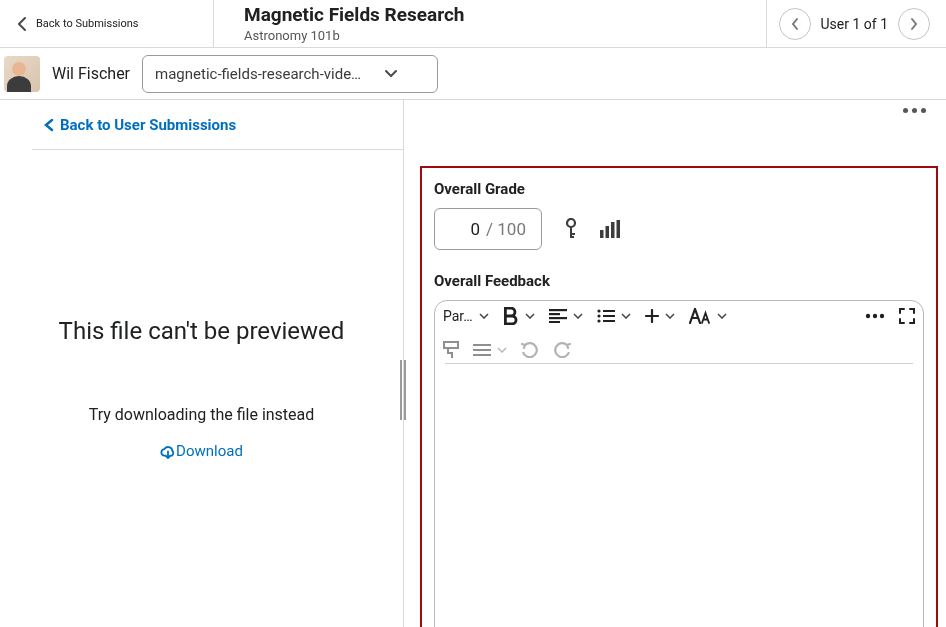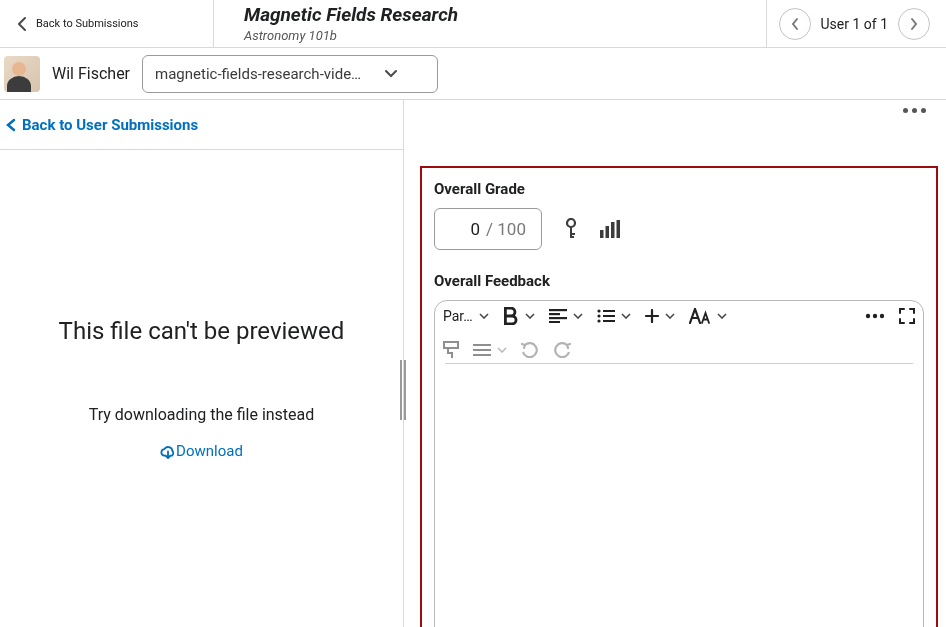--- a/index.html
+++ b/index.html
@@ -29,21 +29,20 @@
     cursor: pointer;
   }
   .back-chev-icon { width: 8px; height: 14px; margin-right: 10px; }
   .back-text { font-size: 11px; color: #202122; }
   .title-section {
     flex: 1;
     display: flex;
     flex-direction: column;
     justify-content: center;
     padding-left: 30px;
-    font-style: italic;
   }
   .title-main { font-size: 19px; font-weight: 700; color: #202122; line-height: 1.2;}
   .title-sub { font-size: 13px; color: #565656; margin-top:2px;}
   .nav-section {
     display: flex;
     align-items: center;
     padding: 0 16px 0 12px;
     border-left: 1px solid #d9d9d9;
     gap: 10px;
   }
@@ -102,24 +101,25 @@
     position:relative;
   }
   .left-pane {
     width: 404px;
     border-right: 1px solid #d9d9d9;
     display:flex; flex-direction:column;
   }
   .back-user-sub {
     height: 50px;
     display:flex; align-items:center;
-    padding-left:6px;
+    padding-left:12px;
     border-bottom: 1px solid #d9d9d9;
     gap:6px;
     cursor:pointer;
+    margin-left:32px;
   }
   .back-user-sub svg { width:10px; height:14px;}
   .link-blue { color:#006fbf; font-weight:700; font-size:15px;}
   .preview-area {
     flex:1;
     display:flex; flex-direction:column; align-items:center; justify-content:center;
     padding: 0 10px;
   }
   .preview-title { font-size:24px; color:#202122; margin-bottom:60px; text-align:left;}
   .preview-sub { font-size:16px; color:#202122; margin-bottom:18px;}

